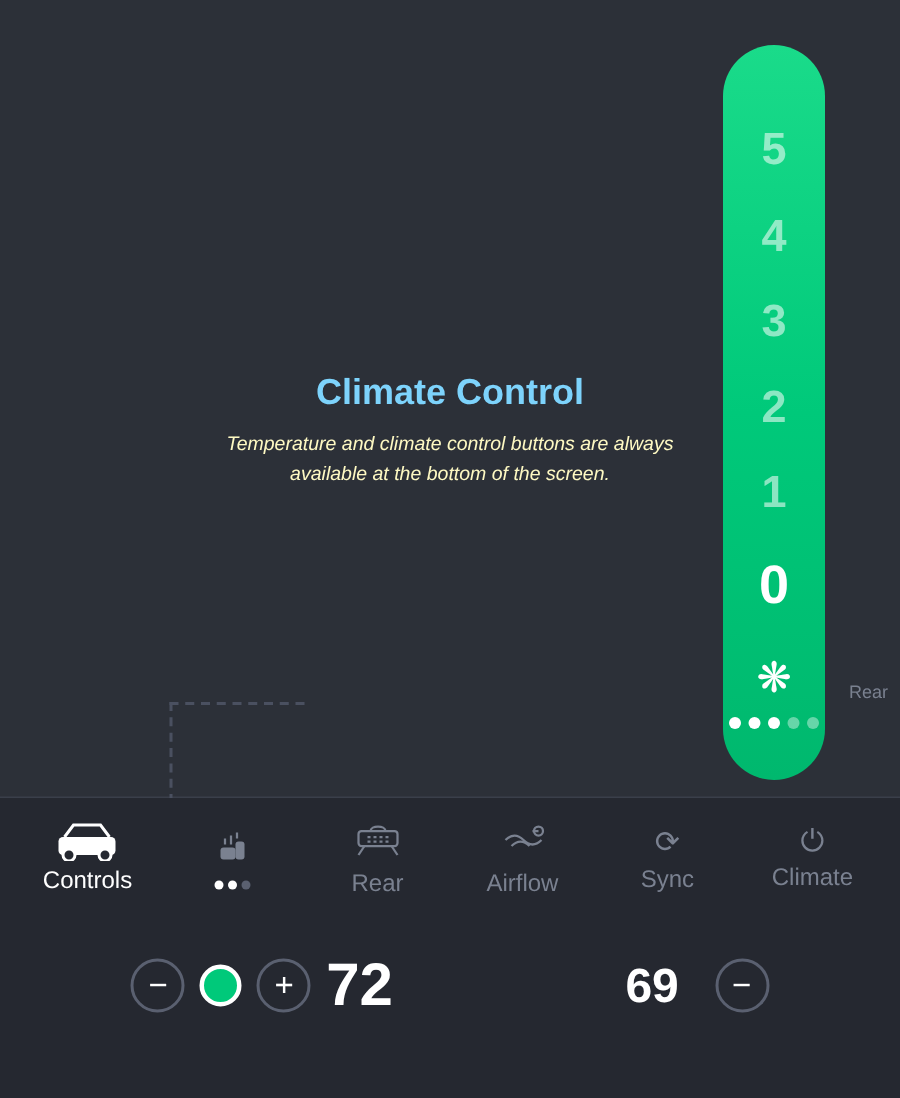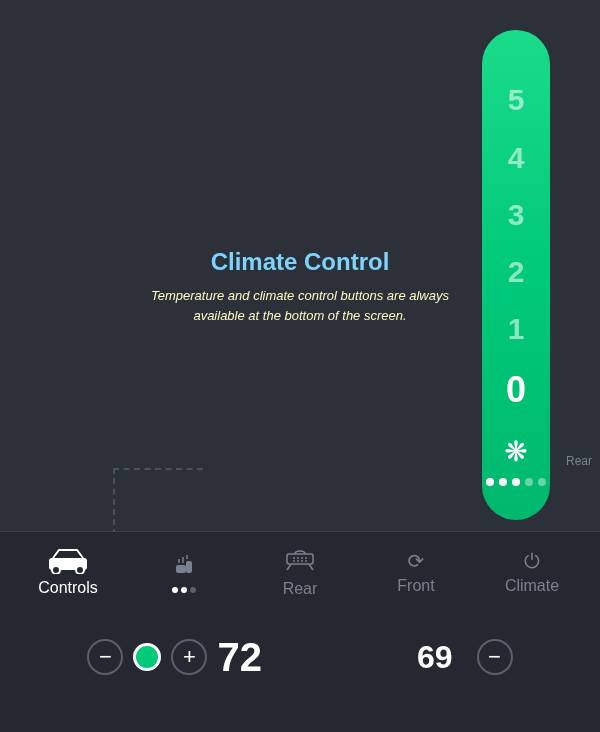--- a/index.html
+++ b/index.html
@@ -371,24 +371,35 @@
         <path d="M6 18 L2 24" stroke="#7a8190" stroke-width="1.5"></path>
         <path d="M24 18 L28 24" stroke="#7a8190" stroke-width="1.5"></path>
         <path d="M10 8 C10 4 20 4 20 8" fill="none" stroke="#7a8190" stroke-width="1.5"></path>
         <line x1="8" y1="12" x2="22" y2="12" stroke="#7a8190" stroke-width="1.5" stroke-dasharray="2,2"></line>
         <line x1="8" y1="15" x2="22" y2="15" stroke="#7a8190" stroke-width="1.5" stroke-dasharray="2,2"></line>
       </svg>
     </span>
     <span class="label">Rear</span>
   </div>
 
+  <div class="nav-item">
+    <span>
+      <svg width="30" height="26" viewBox="0 0 30 26">
+        <path d="M4 14 Q10 8 16 14 Q22 20 28 14" fill="none" stroke="#7a8190" stroke-width="1.5"></path>
+        <path d="M8 18 Q14 12 20 18" fill="none" stroke="#7a8190" stroke-width="1.5"></path>
+        <circle cx="26" cy="8" r="3" fill="none" stroke="#7a8190" stroke-width="1.5"></circle>
+        <path d="M22 8 L26 8" stroke="#7a8190" stroke-width="1.5"></path>
+      </svg>
+    </span>
+    <span class="label">Airflow</span>
+  </div>
 
   <div class="nav-item">
     <span class="sync-icon">⟳</span>
-    <span class="label">Front</span>
+    <span class="label">Sync</span>
   </div>
 
   <div class="nav-item">
     <span class="climate-icon">⏻</span>
     <span class="label">Climate</span>
   </div>
 
   <div class="rear-label">Rear</div>
 </div>
 

